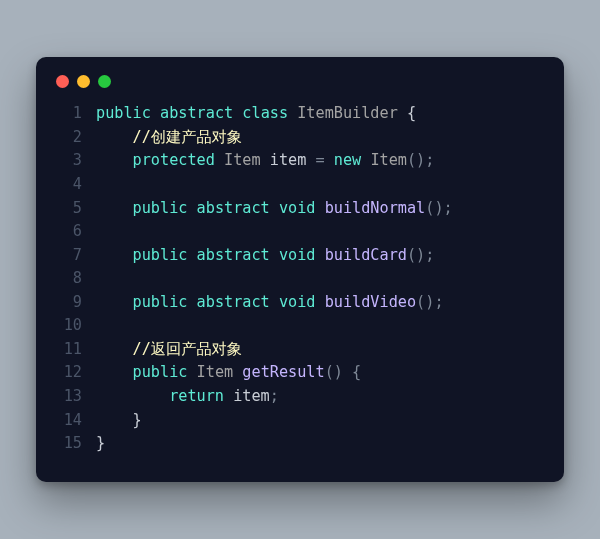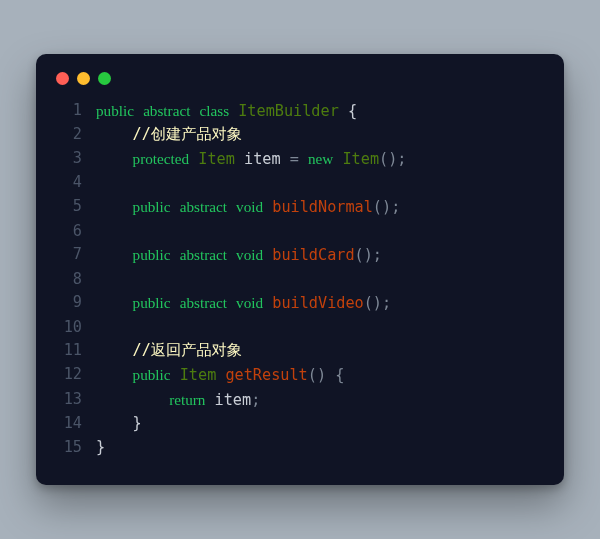--- a/index.html
+++ b/index.html
@@ -49,24 +49,24 @@
     width: 28px;
     text-align: right;
     color: #4b5568;
     padding-right: 14px;
     user-select: none;
     flex: 0 0 auto;
   }
   .txt {
     flex: 1 1 auto;
   }
-  .tok-kw   { color: #22c55e; font-family: Liberation Serif, serif; } 
-  .tok-type { color: #4d7c0f; } 
+  .tok-kw   { color: #5eead4; } 
+  .tok-type { color: #a3a3a3; } 
   .tok-var  { color: #c9ced6; } 
-  .tok-fn   { color: #c2410c; } 
+  .tok-fn   { color: #c4b5fd; } 
   .tok-com  { color: #fef9c3; } 
   .tok-pn   { color: #c9ced6; } 
   .tok-pnlt { color: #7e8896; } 
 </style>
 </head>
 <body>
 
 <div class="stage">
   <div class="window">
     <div class="titlebar">

